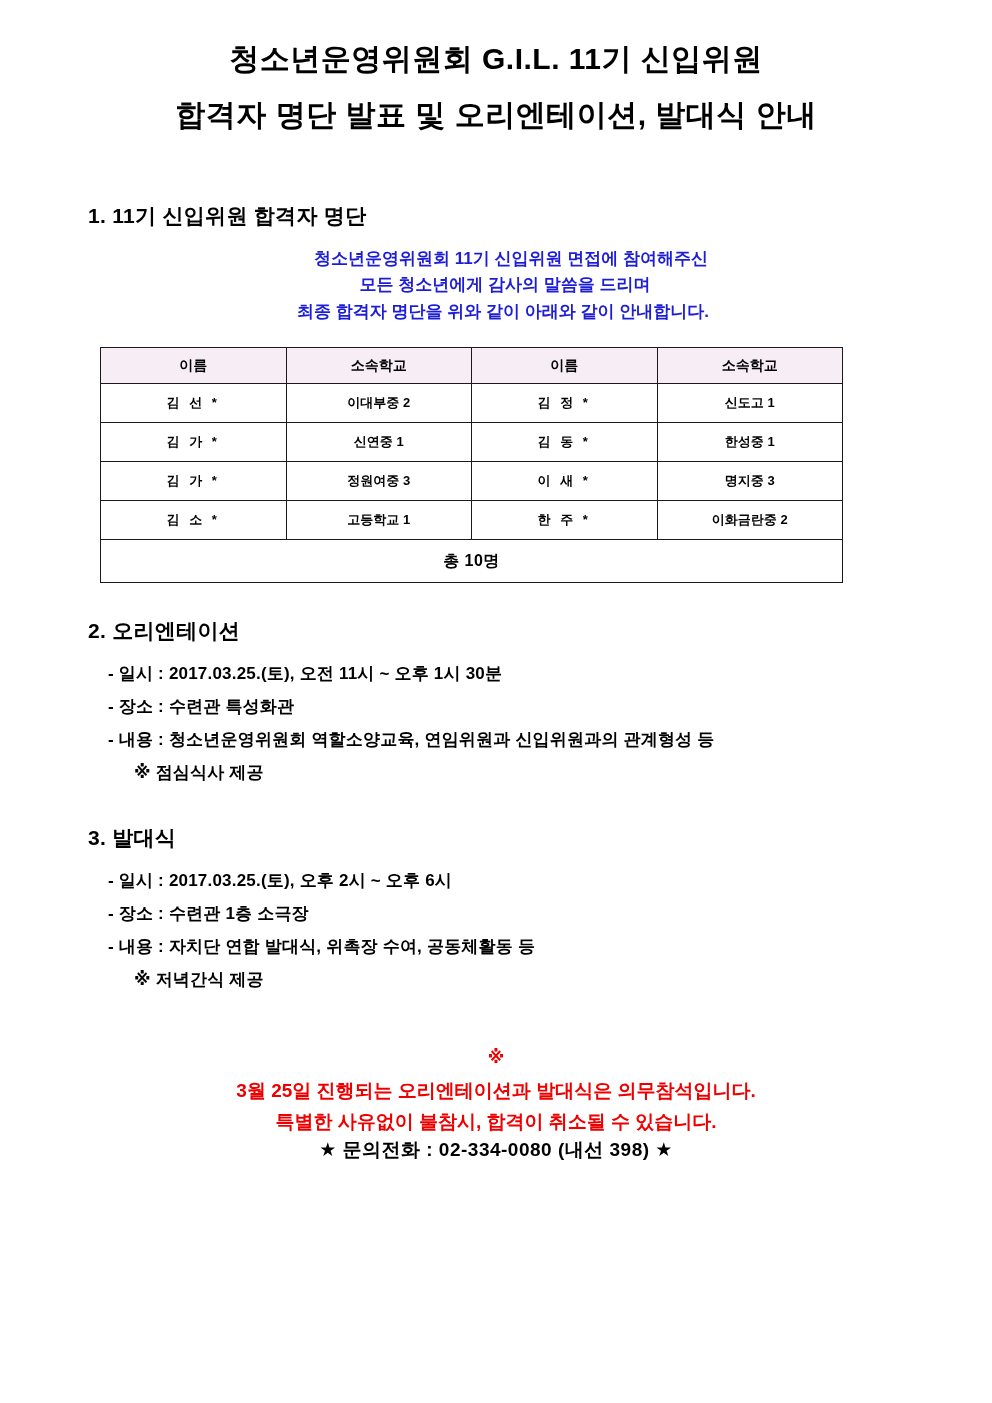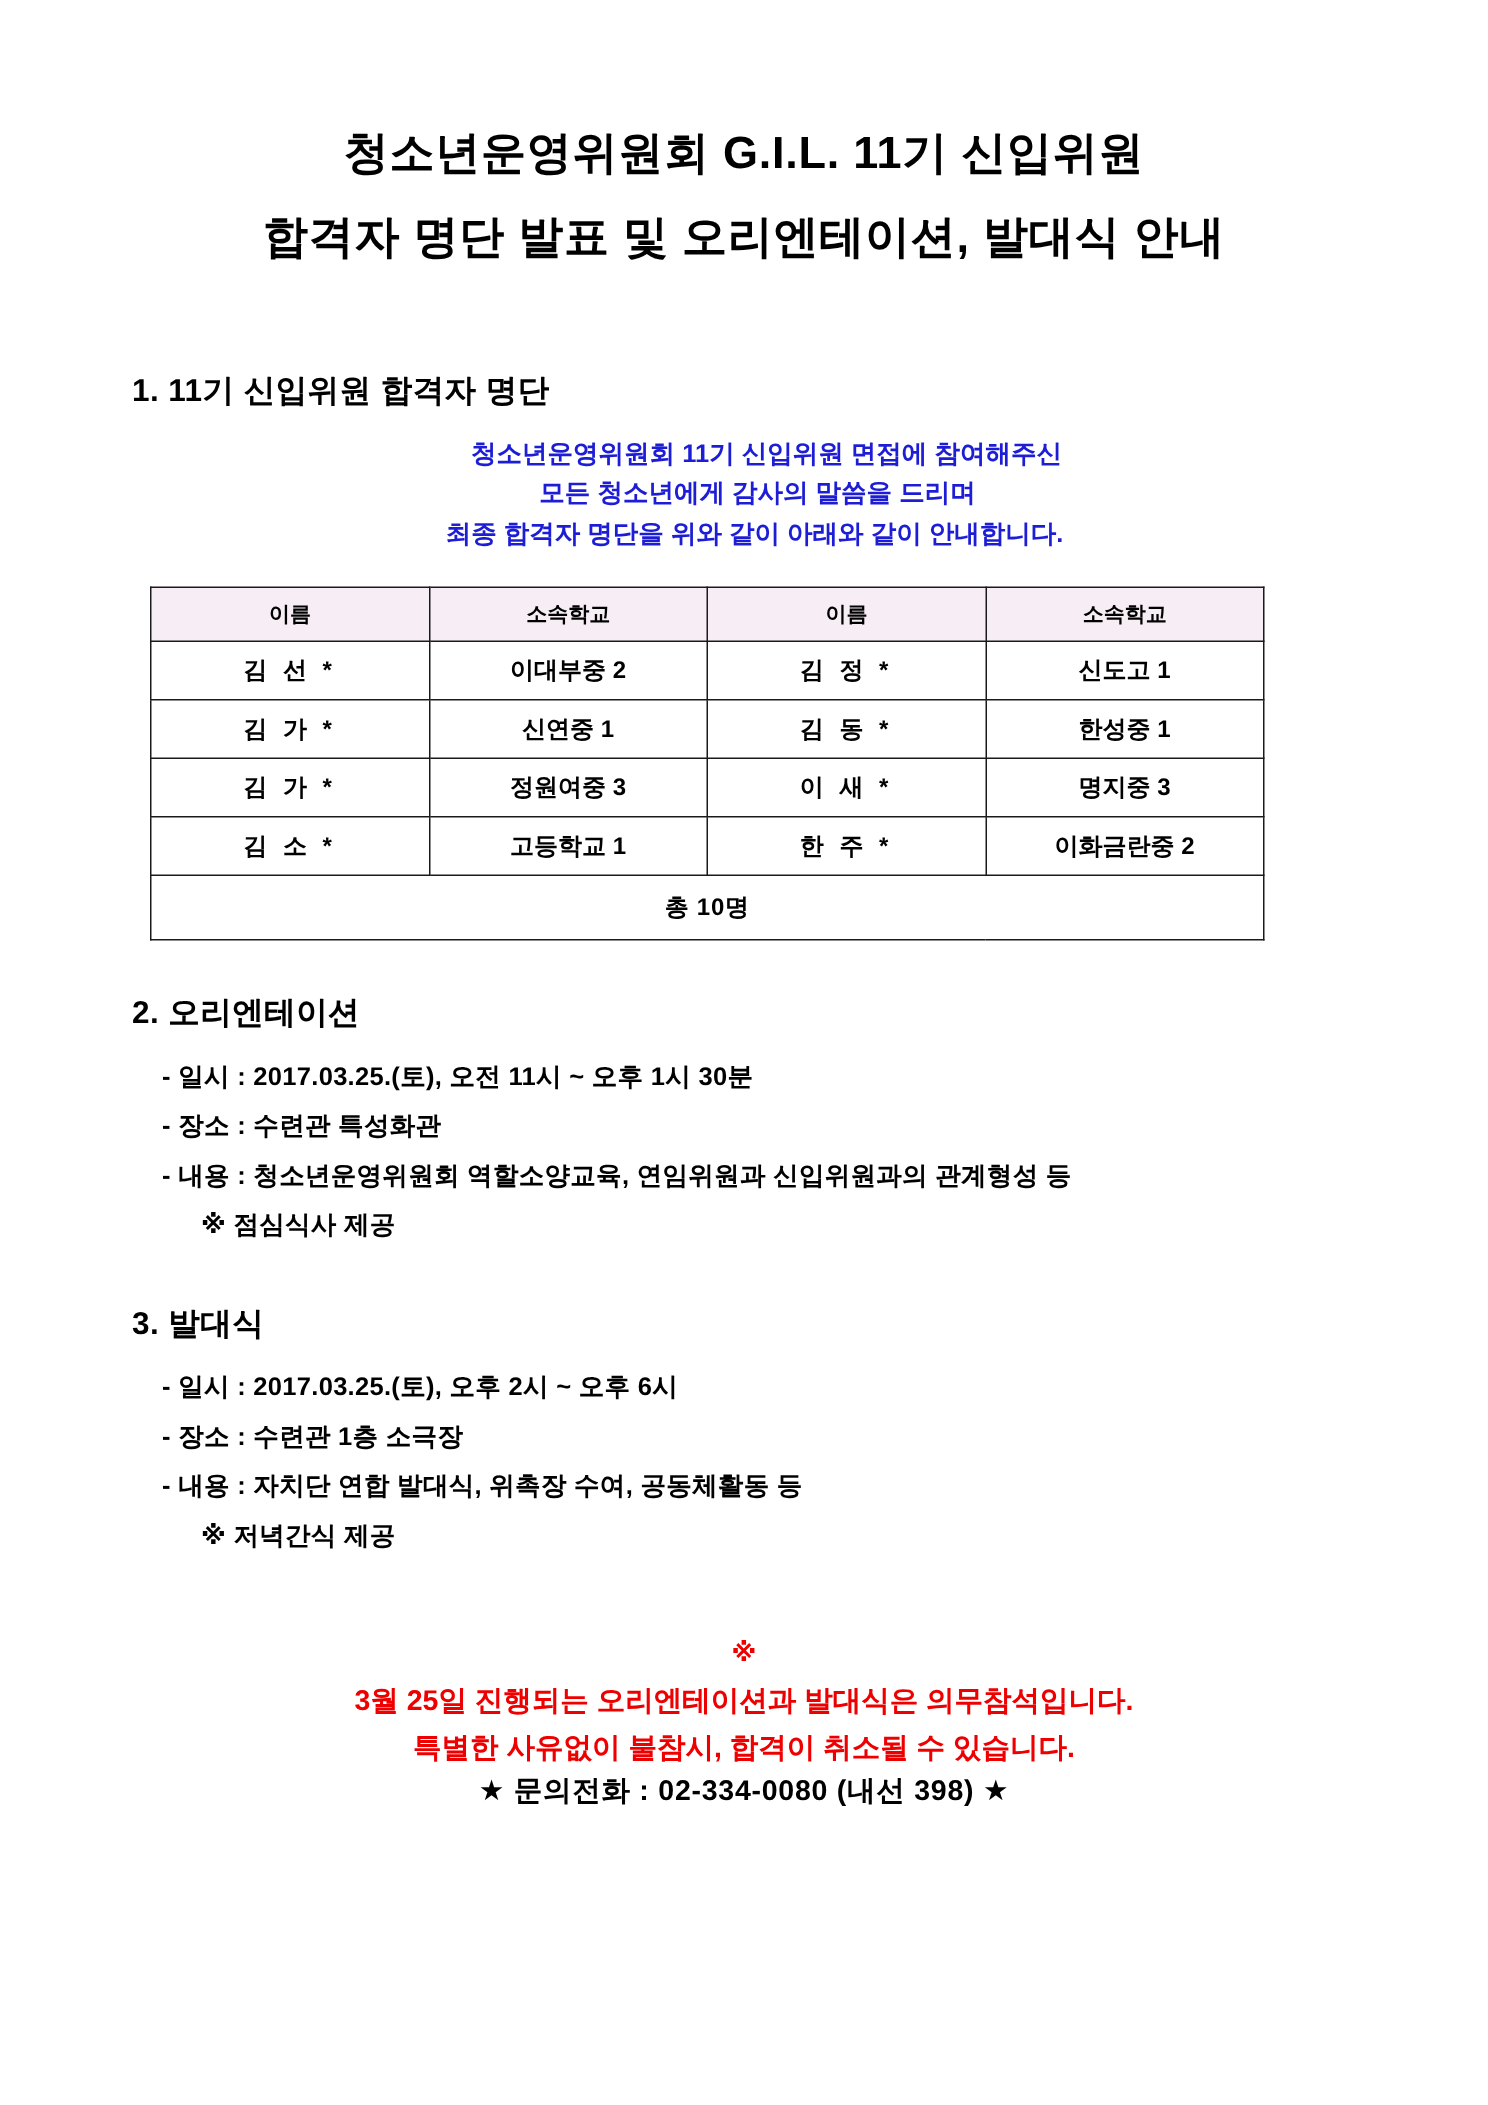--- a/index.html
+++ b/index.html
@@ -19,21 +19,21 @@
   .page {
     position: relative;
     width: 992px;
     height: 1403px;
     box-sizing: border-box;
     padding: 0;
   }
 
   
   .title-block {
-    padding-top: 88px;
+    padding-top: 44px;
     text-align: center;
   }
   .title-line {
     font-size: 30px;
     font-weight: bold;
     letter-spacing: 0.5px;
     line-height: 1.0;
     white-space: nowrap;
   }
   .title-line.first { margin-bottom: 26px; }
@@ -69,21 +69,21 @@
     border-collapse: collapse;
     width: 743px;
     table-layout: fixed;
   }
   table.roster th,
   table.roster td {
     border: 1.6px solid #1a1a1a;
     height: 38px;
     text-align: center;
     vertical-align: middle;
-    font-size: 16px;
+    font-size: 13px;
     font-weight: bold;
     padding: 0 4px;
     white-space: nowrap;
   }
   table.roster th {
     background: #f7eef5;
     font-size: 14px;
     height: 35px;
   }
   table.roster td.name { letter-spacing: 3px; }

